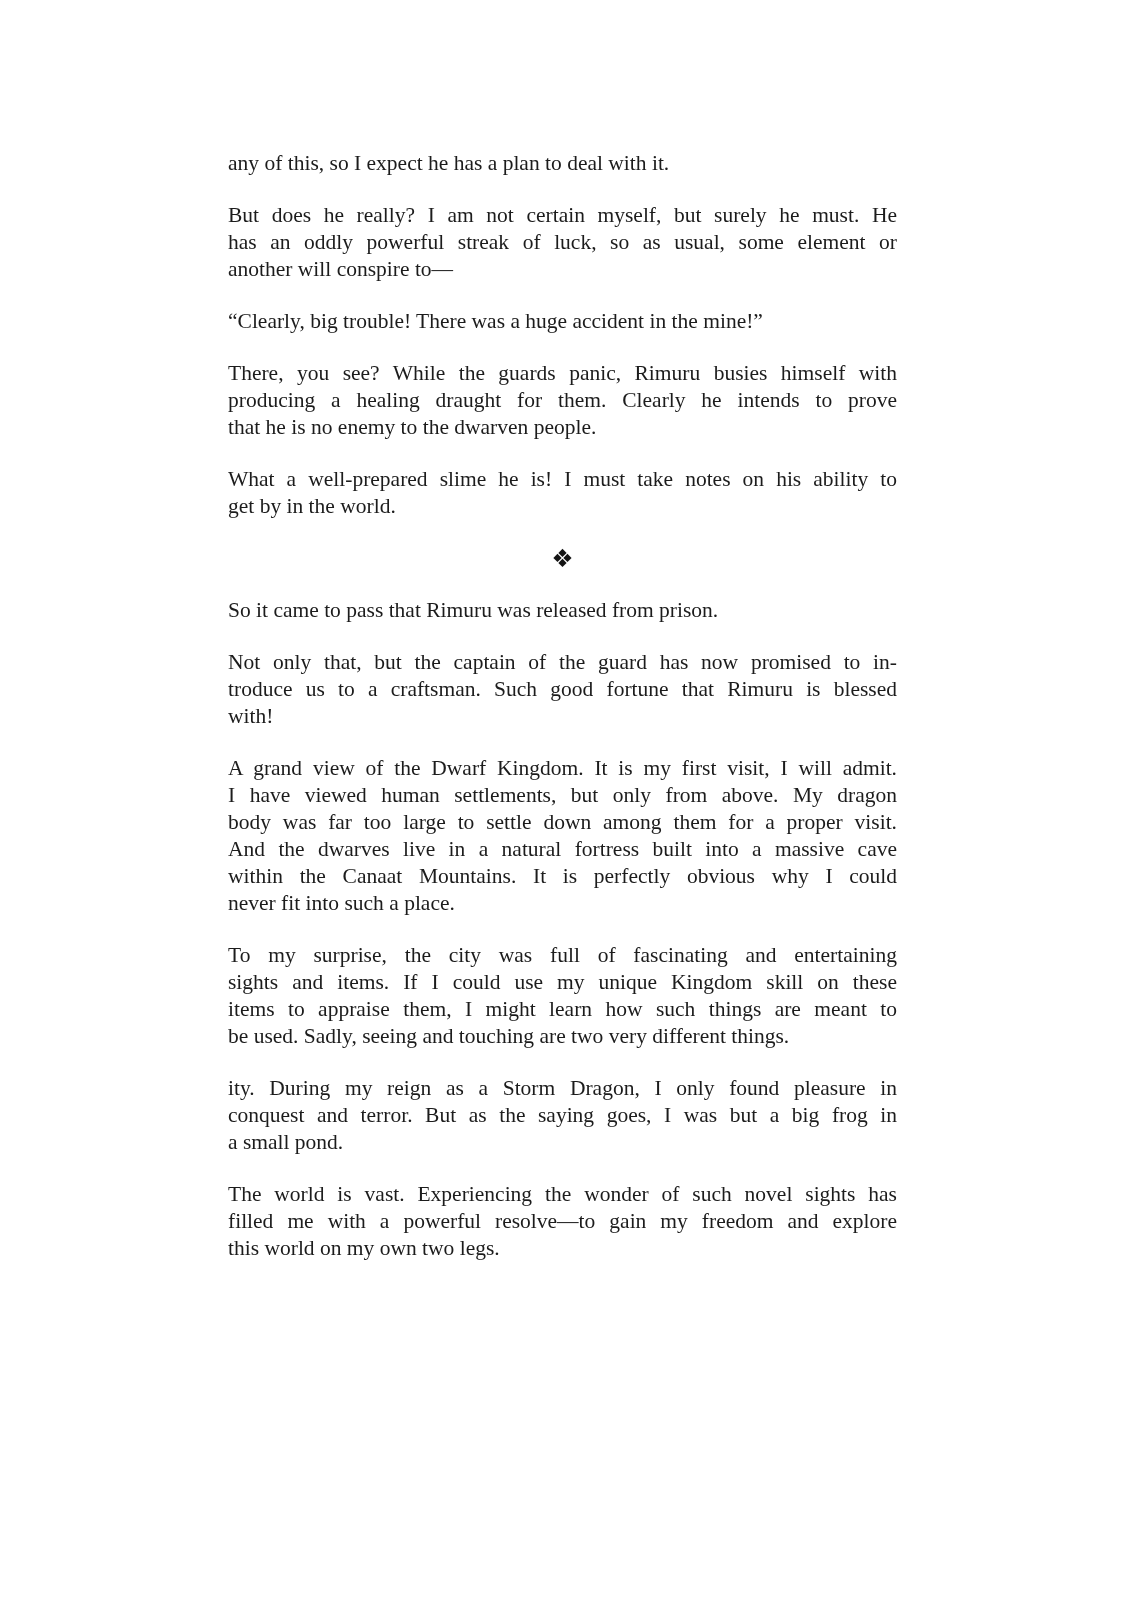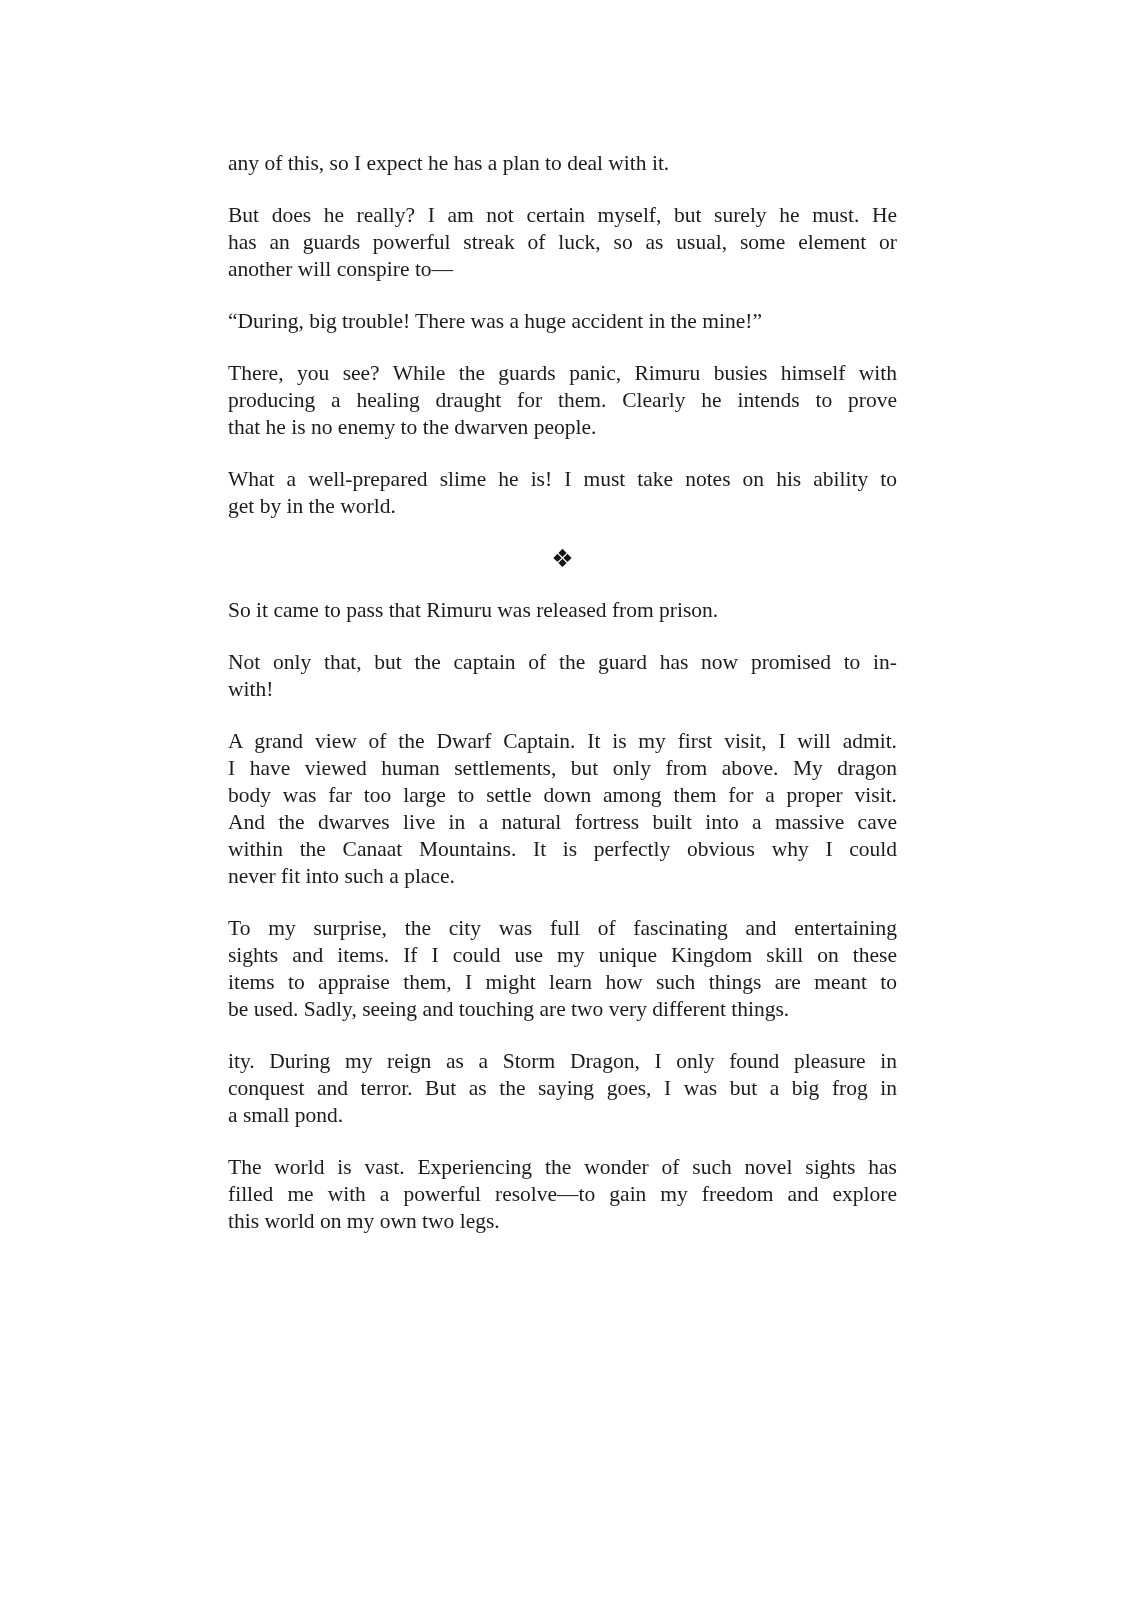--- a/index.html
+++ b/index.html
@@ -48,45 +48,46 @@
 </head>
 <body>
 
 <div class="page">
   <div class="content">
       <div class="para">
         <div class="line">any of this, so I expect he has a plan to deal with it.</div>
       </div>
       <div class="para">
         <div class="line j">But does he really? I am not certain myself, but surely he must. He</div>
-        <div class="line j">has an guards powerful streak of luck, so as usual, some element or</div>
+        <div class="line j">has an oddly powerful streak of luck, so as usual, some element or</div>
         <div class="line">another will conspire to—</div>
       </div>
       <div class="para">
-        <div class="line">“During, big trouble! There was a huge accident in the mine!”</div>
+        <div class="line">“Clearly, big trouble! There was a huge accident in the mine!”</div>
       </div>
       <div class="para">
         <div class="line j">There, you see? While the guards panic, Rimuru busies himself with</div>
         <div class="line j">producing a healing draught for them. Clearly he intends to prove</div>
         <div class="line">that he is no enemy to the dwarven people.</div>
       </div>
       <div class="para">
         <div class="line j">What a well-prepared slime he is! I must take notes on his ability to</div>
         <div class="line">get by in the world.</div>
       </div>
       <div class="ornament">❖</div>
       <div class="para">
         <div class="line">So it came to pass that Rimuru was released from prison.</div>
       </div>
       <div class="para">
         <div class="line j">Not only that, but the captain of the guard has now promised to in-</div>
+        <div class="line j">troduce us to a craftsman. Such good fortune that Rimuru is blessed</div>
         <div class="line">with!</div>
       </div>
       <div class="para">
-        <div class="line j">A grand view of the Dwarf Captain. It is my first visit, I will admit.</div>
+        <div class="line j">A grand view of the Dwarf Kingdom. It is my first visit, I will admit.</div>
         <div class="line j">I have viewed human settlements, but only from above. My dragon</div>
         <div class="line j">body was far too large to settle down among them for a proper visit.</div>
         <div class="line j">And the dwarves live in a natural fortress built into a massive cave</div>
         <div class="line j">within the Canaat Mountains. It is perfectly obvious why I could</div>
         <div class="line">never fit into such a place.</div>
       </div>
       <div class="para">
         <div class="line j">To my surprise, the city was full of fascinating and entertaining</div>
         <div class="line j">sights and items. If I could use my unique Kingdom skill on these</div>
         <div class="line j">items to appraise them, I might learn how such things are meant to</div>

